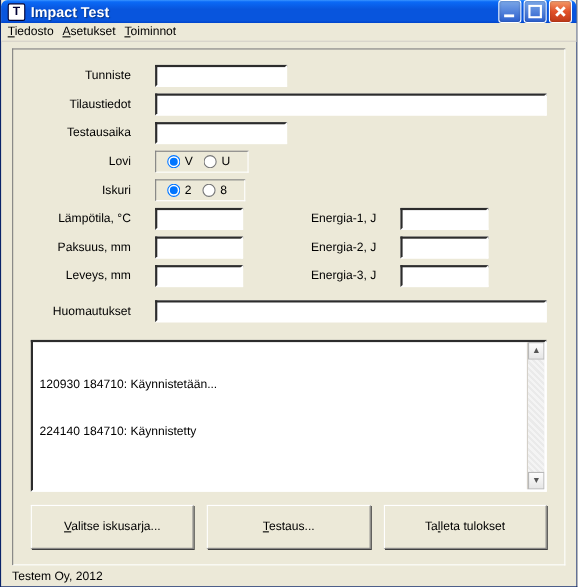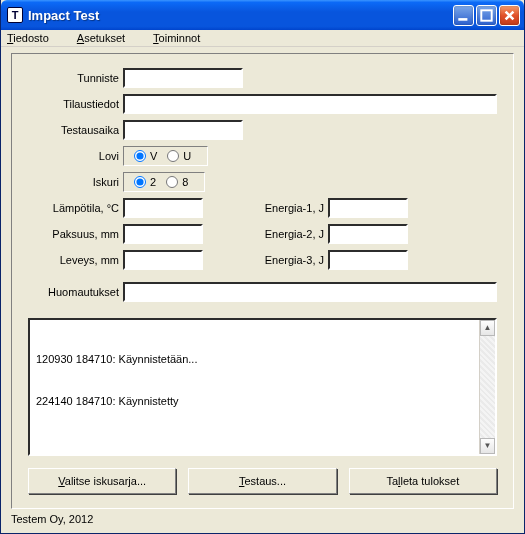--- a/index.html
+++ b/index.html
@@ -57,21 +57,21 @@
   }
   .winbtn.close {
     background: linear-gradient(to bottom, #f49b6a, #e2522a 50%, #c03a19);
   }
   .winbtn svg { width: 13px; height: 13px; }
 
   .menubar {
     background: #ece9d8;
     padding: 2px 6px;
     display: flex;
-    gap: 28px;
+    gap: 8px;
     font-size: 11px;
     border-bottom: 1px solid #d4d0c8;
   }
   .menubar .menuitem { cursor: default; }
   .menubar .menuitem .ul { text-decoration: underline; }
 
   .status-right {
     text-align: right;
     padding: 3px 10px 0 0;
     font-size: 11px;
@@ -93,21 +93,21 @@
     background: #ece9d8;
     flex: 1;
     display: flex;
     flex-direction: column;
   }
 
   .row {
     display: flex;
     align-items: center;
     margin-bottom: 6px;
-    gap: 0;
+    gap: 18px;
   }
   .lbl {
     width: 95px;
     text-align: right;
     padding-right: 4px;
   }
   .txt {
     height: 20px;
     border: 2px inset #fff;
     border-top-color: #808080;
@@ -180,21 +180,21 @@
   .sbtrack { flex: 1; background: repeating-linear-gradient(45deg,#f4f4f4,#f4f4f4 2px,#eaeaea 2px,#eaeaea 4px); }
 
   .btnrow {
     display: flex;
     justify-content: space-between;
     margin-top: 12px;
     gap: 12px;
   }
   .btn {
     flex: 1;
-    height: 26px;
+    height: 40px;
     background: #ece9d8;
     border: 1px solid #808080;
     border-top-color: #fff;
     border-left-color: #fff;
     box-shadow: 1px 1px 0 #404040;
     font-family: Tahoma, sans-serif;
     font-size: 11px;
     cursor: default;
   }
   .btn .ul { text-decoration: underline; }

